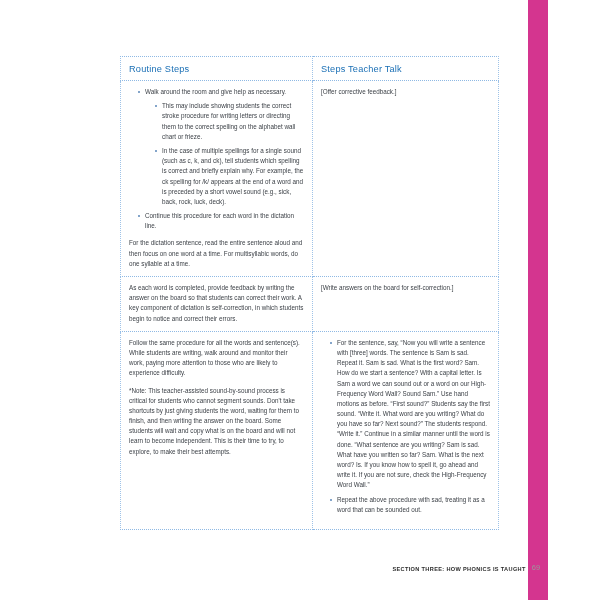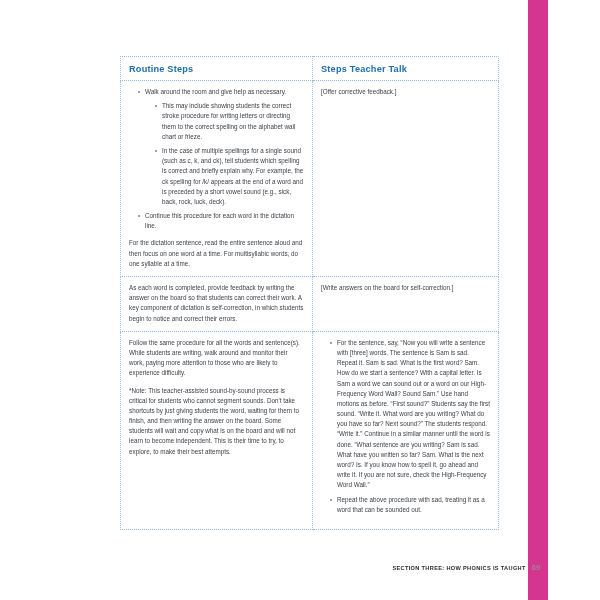--- a/index.html
+++ b/index.html
@@ -58,21 +58,21 @@
     padding: 6px 8px 7px 8px;
     border-left: 1px dotted #9fc3e8;
     border-right: 1px dotted #9fc3e8;
     border-bottom: 1px dotted #8fb9e4;
   }
   #routine-table thead th {
     border-top: 1px dotted #8fb9e4;
     border-bottom: 1px dotted #8fb9e4;
     text-align: left;
     color: #1a6fb5;
-    font-weight: bold;
+    font-weight: normal;
     font-size: 9.2px;
     letter-spacing: 0.2px;
     padding-top: 7px;
     padding-bottom: 6px;
   }
   #routine-table tbody td {
     color: #3a3f45;
     font-size: 6.3px;
     line-height: 1.62;
   }
@@ -125,21 +125,21 @@
     background: #5b87b8;
     border-radius: 50%;
   }
 
   
   #footer {
     position: absolute;
     right: 60px;
     bottom: 28px;
     display: flex;
-    align-items: center;
+    align-items: flex-end;
     gap: 6px;
     margin-top: 29px;
   }
   #footer .sec {
     font-size: 5.6px;
     font-weight: bold;
     letter-spacing: 0.35px;
     color: #2b2b2b;
   }
   #footer .pg {

